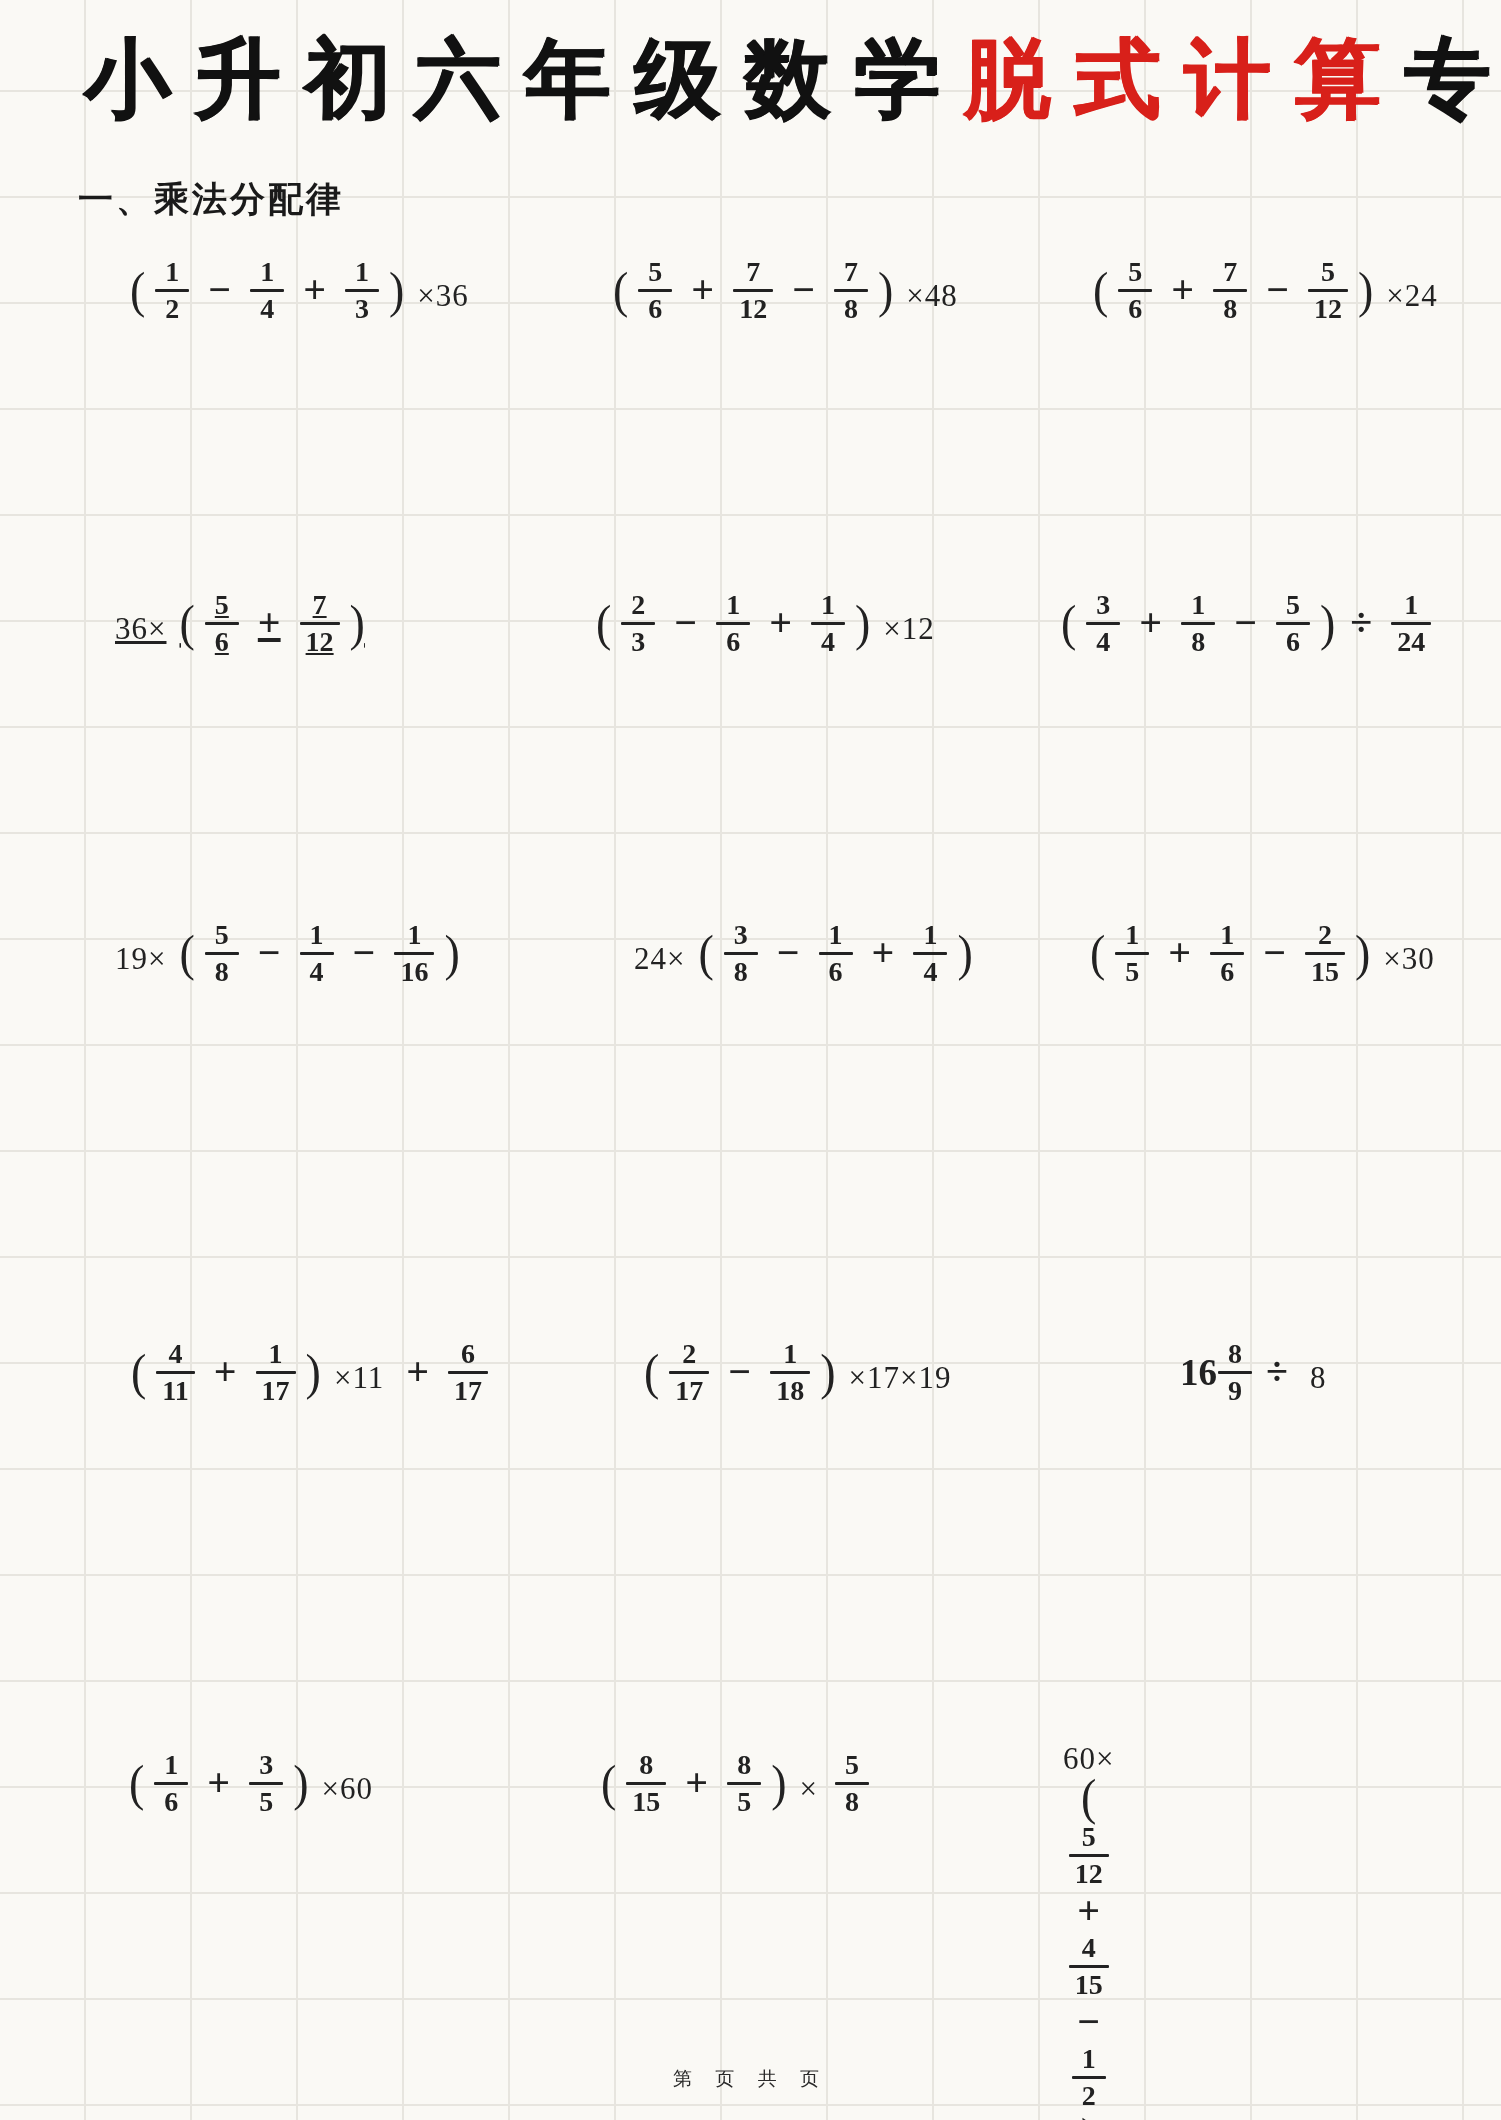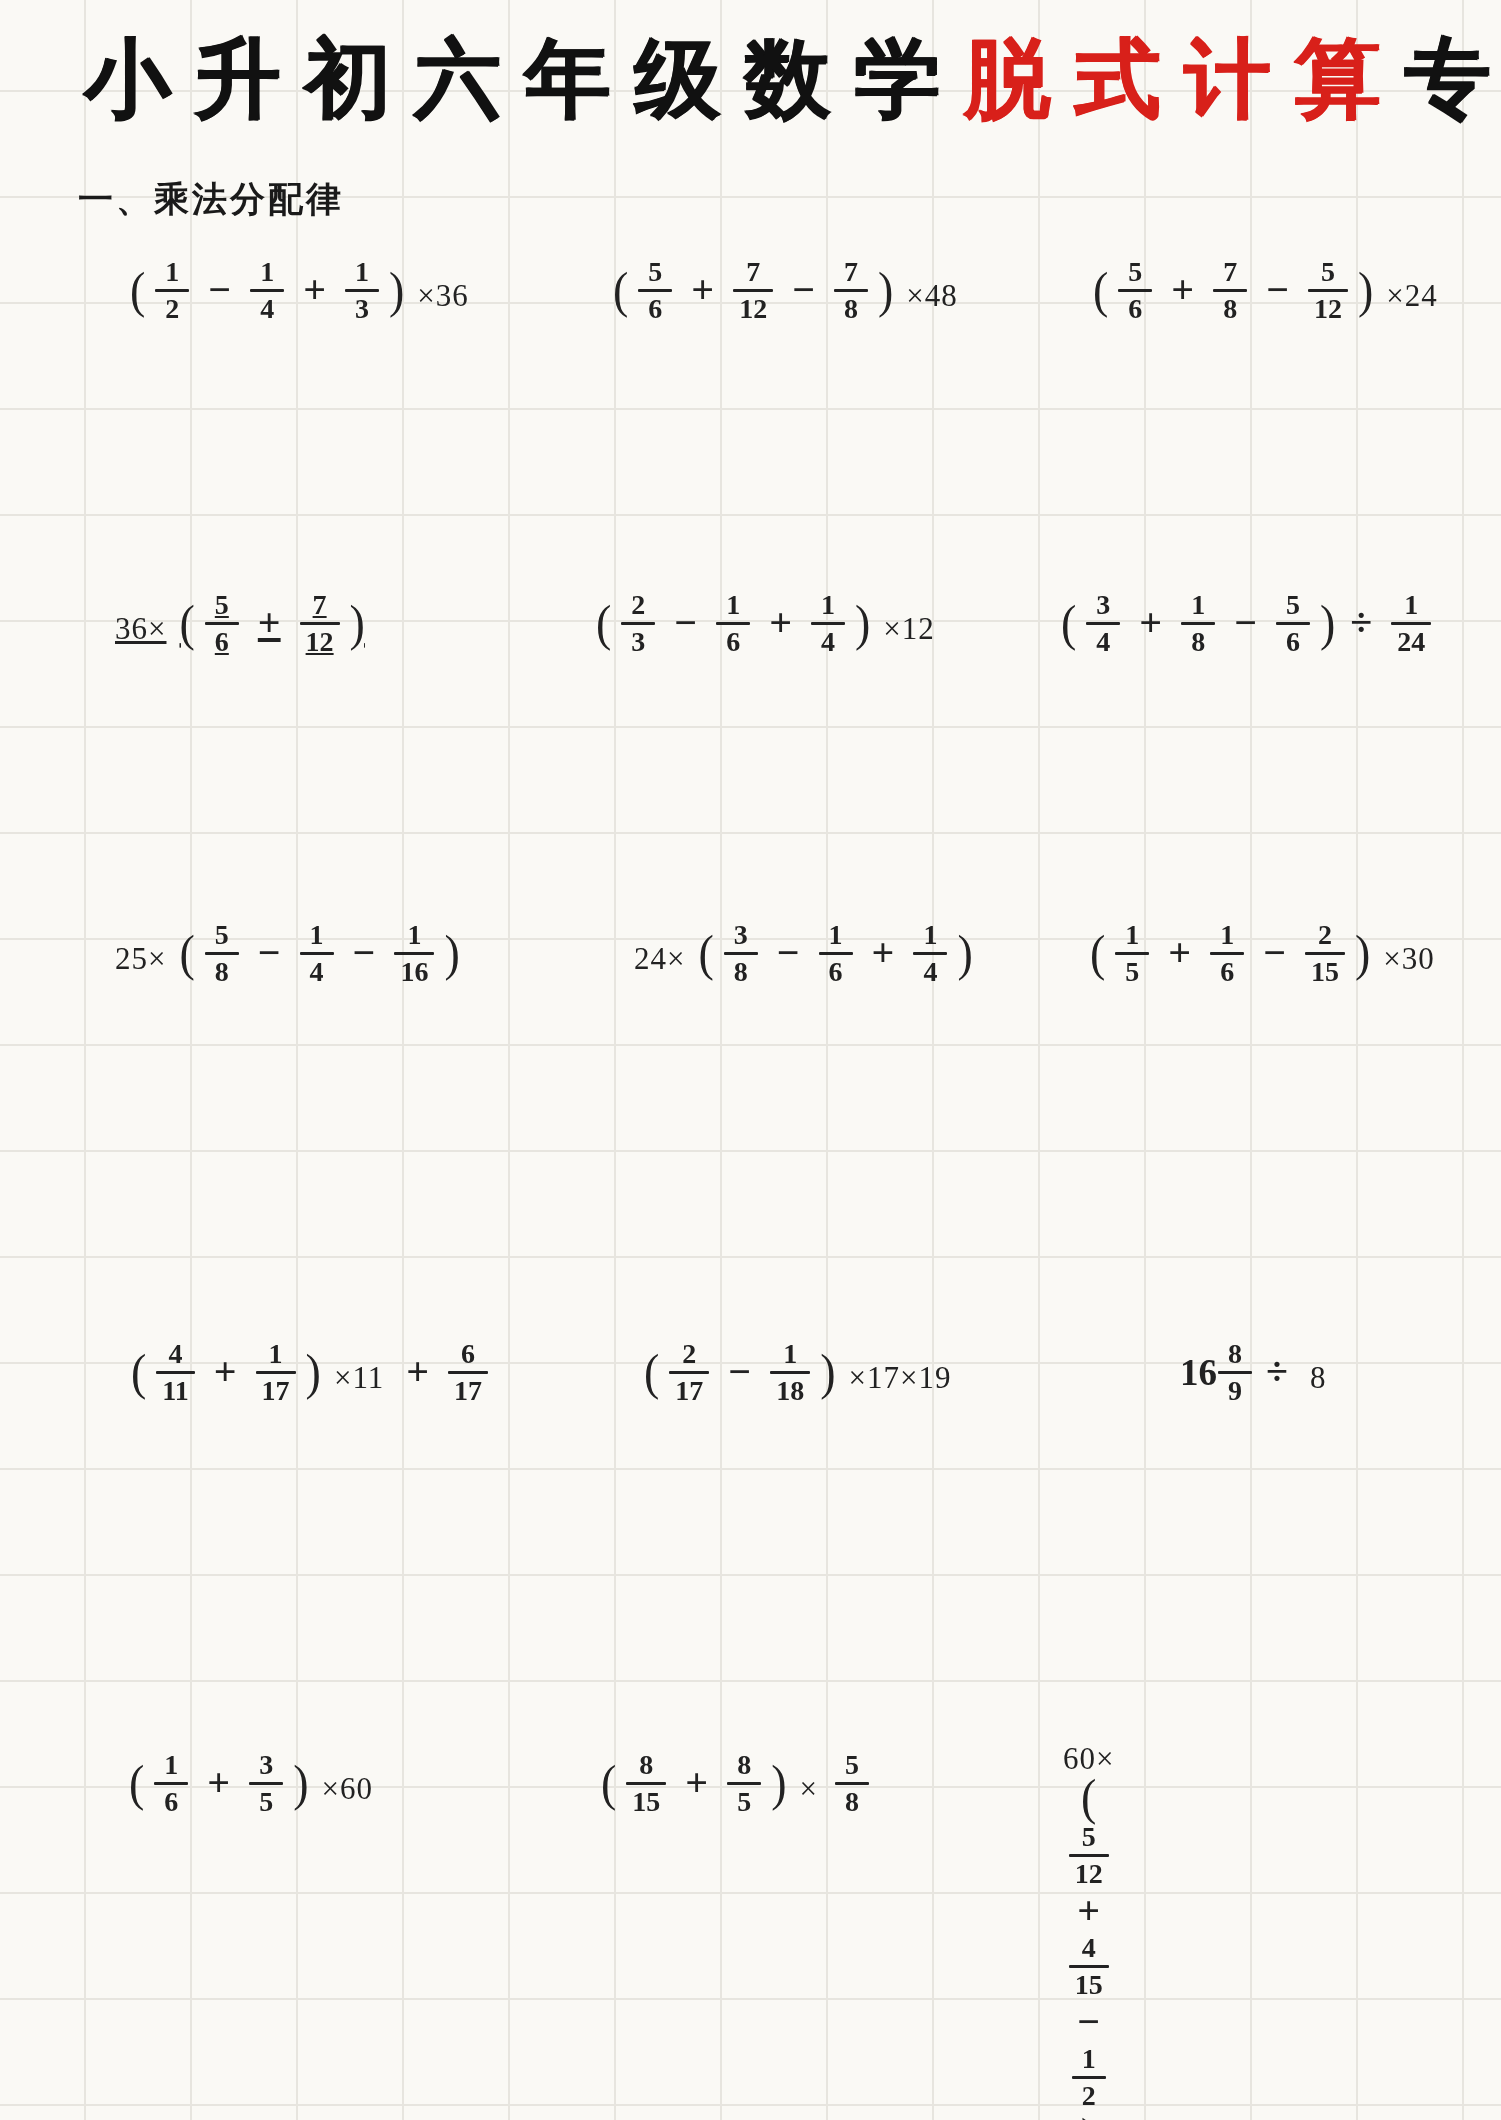--- a/index.html
+++ b/index.html
@@ -201,21 +201,21 @@
       </span>
       <span class="tok paren">)</span>
       <span class="tok op">÷</span>
       <span class="frac">
         <span class="num">1</span>
         <span class="bar"></span>
         <span class="den">24</span>
       </span>
     </div>
   <div class="problem p6">
-      <span class="tok label">25×</span>
+      <span class="tok label">19×</span>
       <span class="tok paren">(</span>
       <span class="frac">
         <span class="num">5</span>
         <span class="bar"></span>
         <span class="den">8</span>
       </span>
       <span class="tok op">−</span>
       <span class="frac">
         <span class="num">1</span>
         <span class="bar"></span>
@@ -376,13 +376,14 @@
       </span>
       <span class="tok op">−</span>
       <span class="frac">
         <span class="num">1</span>
         <span class="bar"></span>
         <span class="den">2</span>
       </span>
       <span class="tok paren">)</span>
     </div>
 
+  <div class="footer">第 页 共 页</div>
 </div>
 
 </body></html>

